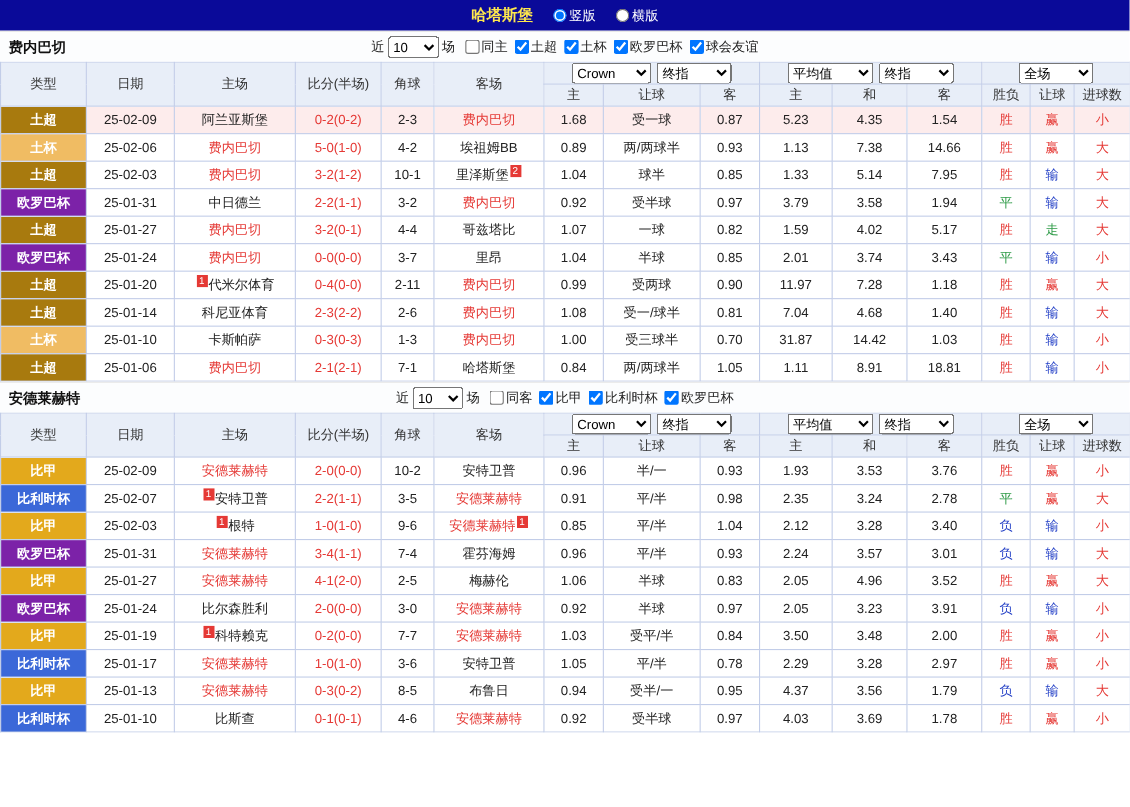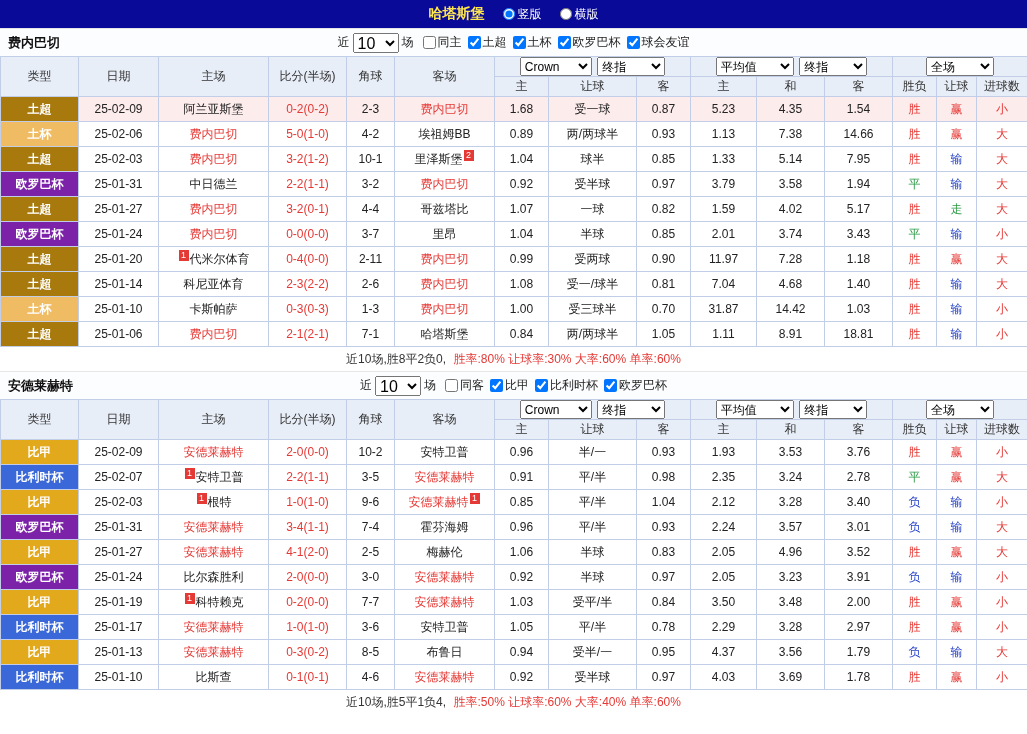--- a/index.html
+++ b/index.html
@@ -15,21 +15,21 @@
   .topbar-title { color: #ffe84d; font-weight: bold; font-size: 14px; }
   .radio-opt { display: inline-flex; align-items: center; gap: 3px; color: #fff; cursor: pointer; }
   .radio-opt input { margin: 0; width: 12px; height: 12px; }
 
   .section-header {
     height: 28px; position: relative; display: flex; align-items: center;
     background: #fcfdfe; border-top: 1px solid #e6e6e6;
   }
   .team-name { position: absolute; left: 8px; font-weight: bold; font-size: 13px; color: #111; }
   .filter-bar { margin: 0 auto; display: flex; align-items: center; gap: 3px; }
-  .count-select { width: 46px; height: 20px; font-size: 16px; }
+  .count-select { width: 46px; height: 20px; font-size: 12px; }
   .filters { display: inline-flex; }
   .cb { display: inline-flex; align-items: center; margin-left: 6px; cursor: pointer; }
   .cb input { margin: 0 2px 0 0; width: 13px; height: 13px; }
 
   table.stats-table { width: 1027px; border-collapse: collapse; table-layout: fixed; }
   .stats-table th, .stats-table td {
     border: 1px solid #c2cde8; text-align: center; padding: 0 1px;
     white-space: nowrap; overflow: hidden;
   }
   .stats-table thead th { background: #e8eef8; font-weight: normal; color: #333; height: 20px; }
@@ -315,24 +315,20 @@
             <td>1.05</td>
             <td>1.11</td>
             <td>8.91</td>
             <td>18.81</td>
             <td style="color: rgb(229, 57, 53);">胜</td>
             <td style="color: rgb(39, 67, 199);">输</td>
             <td style="color: rgb(229, 57, 53);">小</td>
           </tr>
         </tbody>
     </table>
-    <div class="summary">
-      <span class="sum-prefix">近10场,胜8平2负0,</span>
-      <span class="sum-stats">胜率:80% 让球率:30% 大率:60% 单率:60%</span>
-    </div>
   </div>
 
   <div class="section">
     <div class="section-header">
       <span class="team-name">安德莱赫特</span>
       <div class="filter-bar">
         <span>近</span>
         <select class="count-select">
           <option>10</option>
         </select>
@@ -573,18 +569,14 @@
             <td>0.97</td>
             <td>4.03</td>
             <td>3.69</td>
             <td>1.78</td>
             <td style="color: rgb(229, 57, 53);">胜</td>
             <td style="color: rgb(229, 57, 53);">赢</td>
             <td style="color: rgb(229, 57, 53);">小</td>
           </tr>
         </tbody>
     </table>
-    <div class="summary">
-      <span class="sum-prefix">近10场,胜5平1负4,</span>
-      <span class="sum-stats">胜率:50% 让球率:60% 大率:40% 单率:60%</span>
-    </div>
   </div>
 </div>
 
 </body></html>

